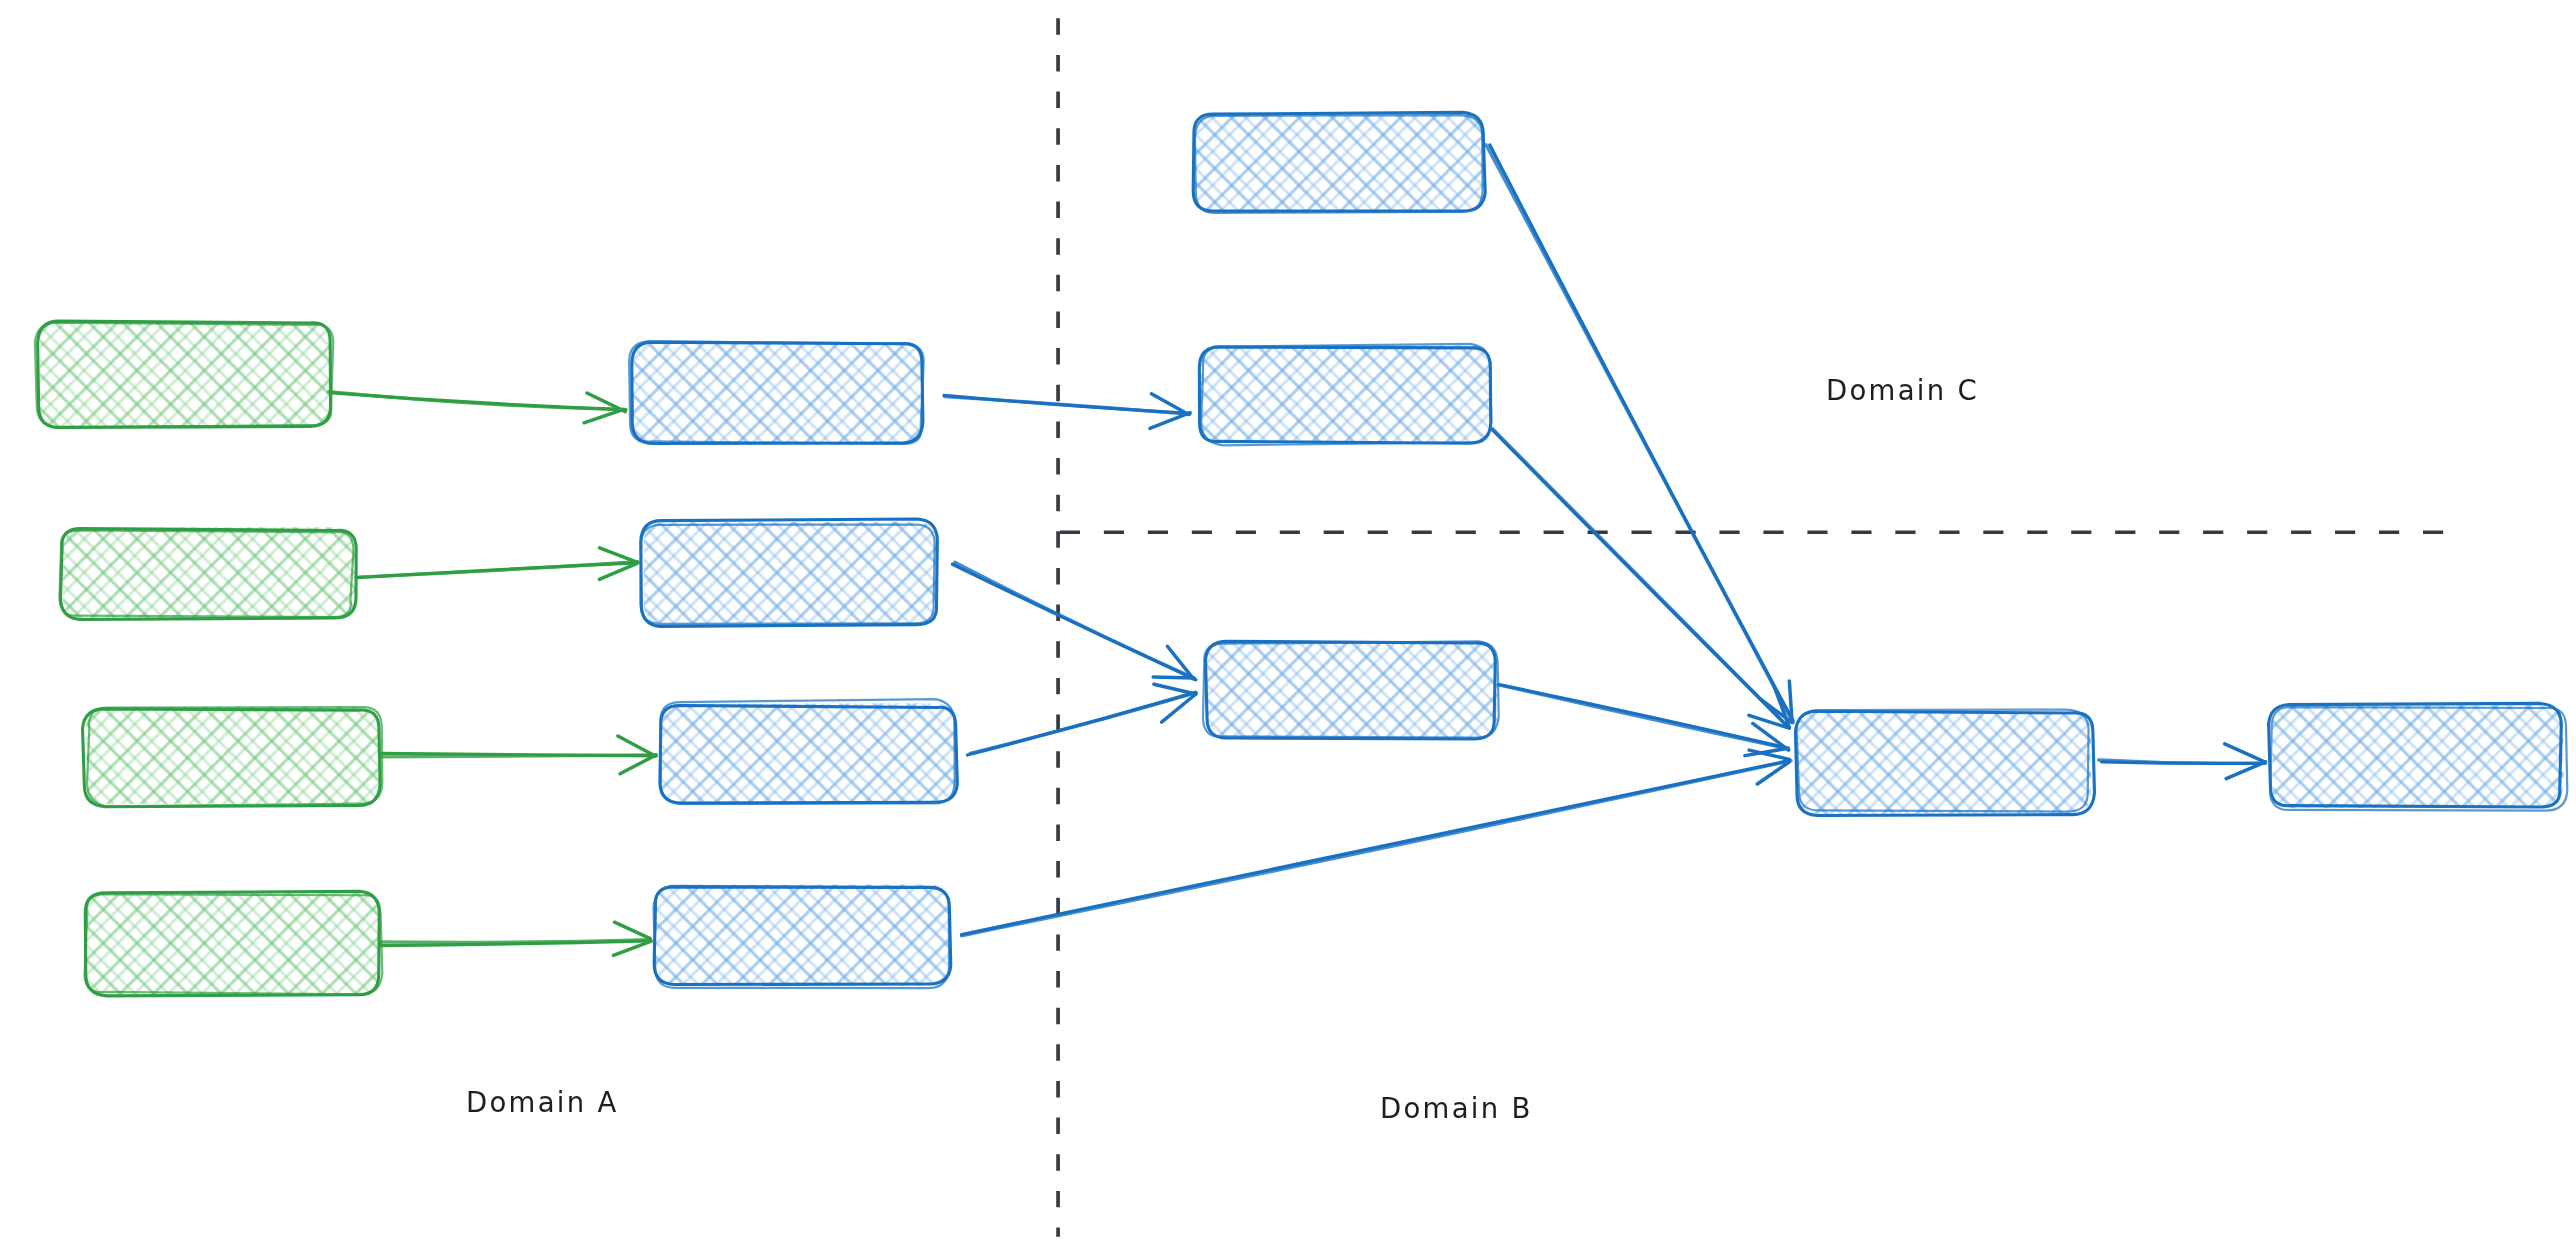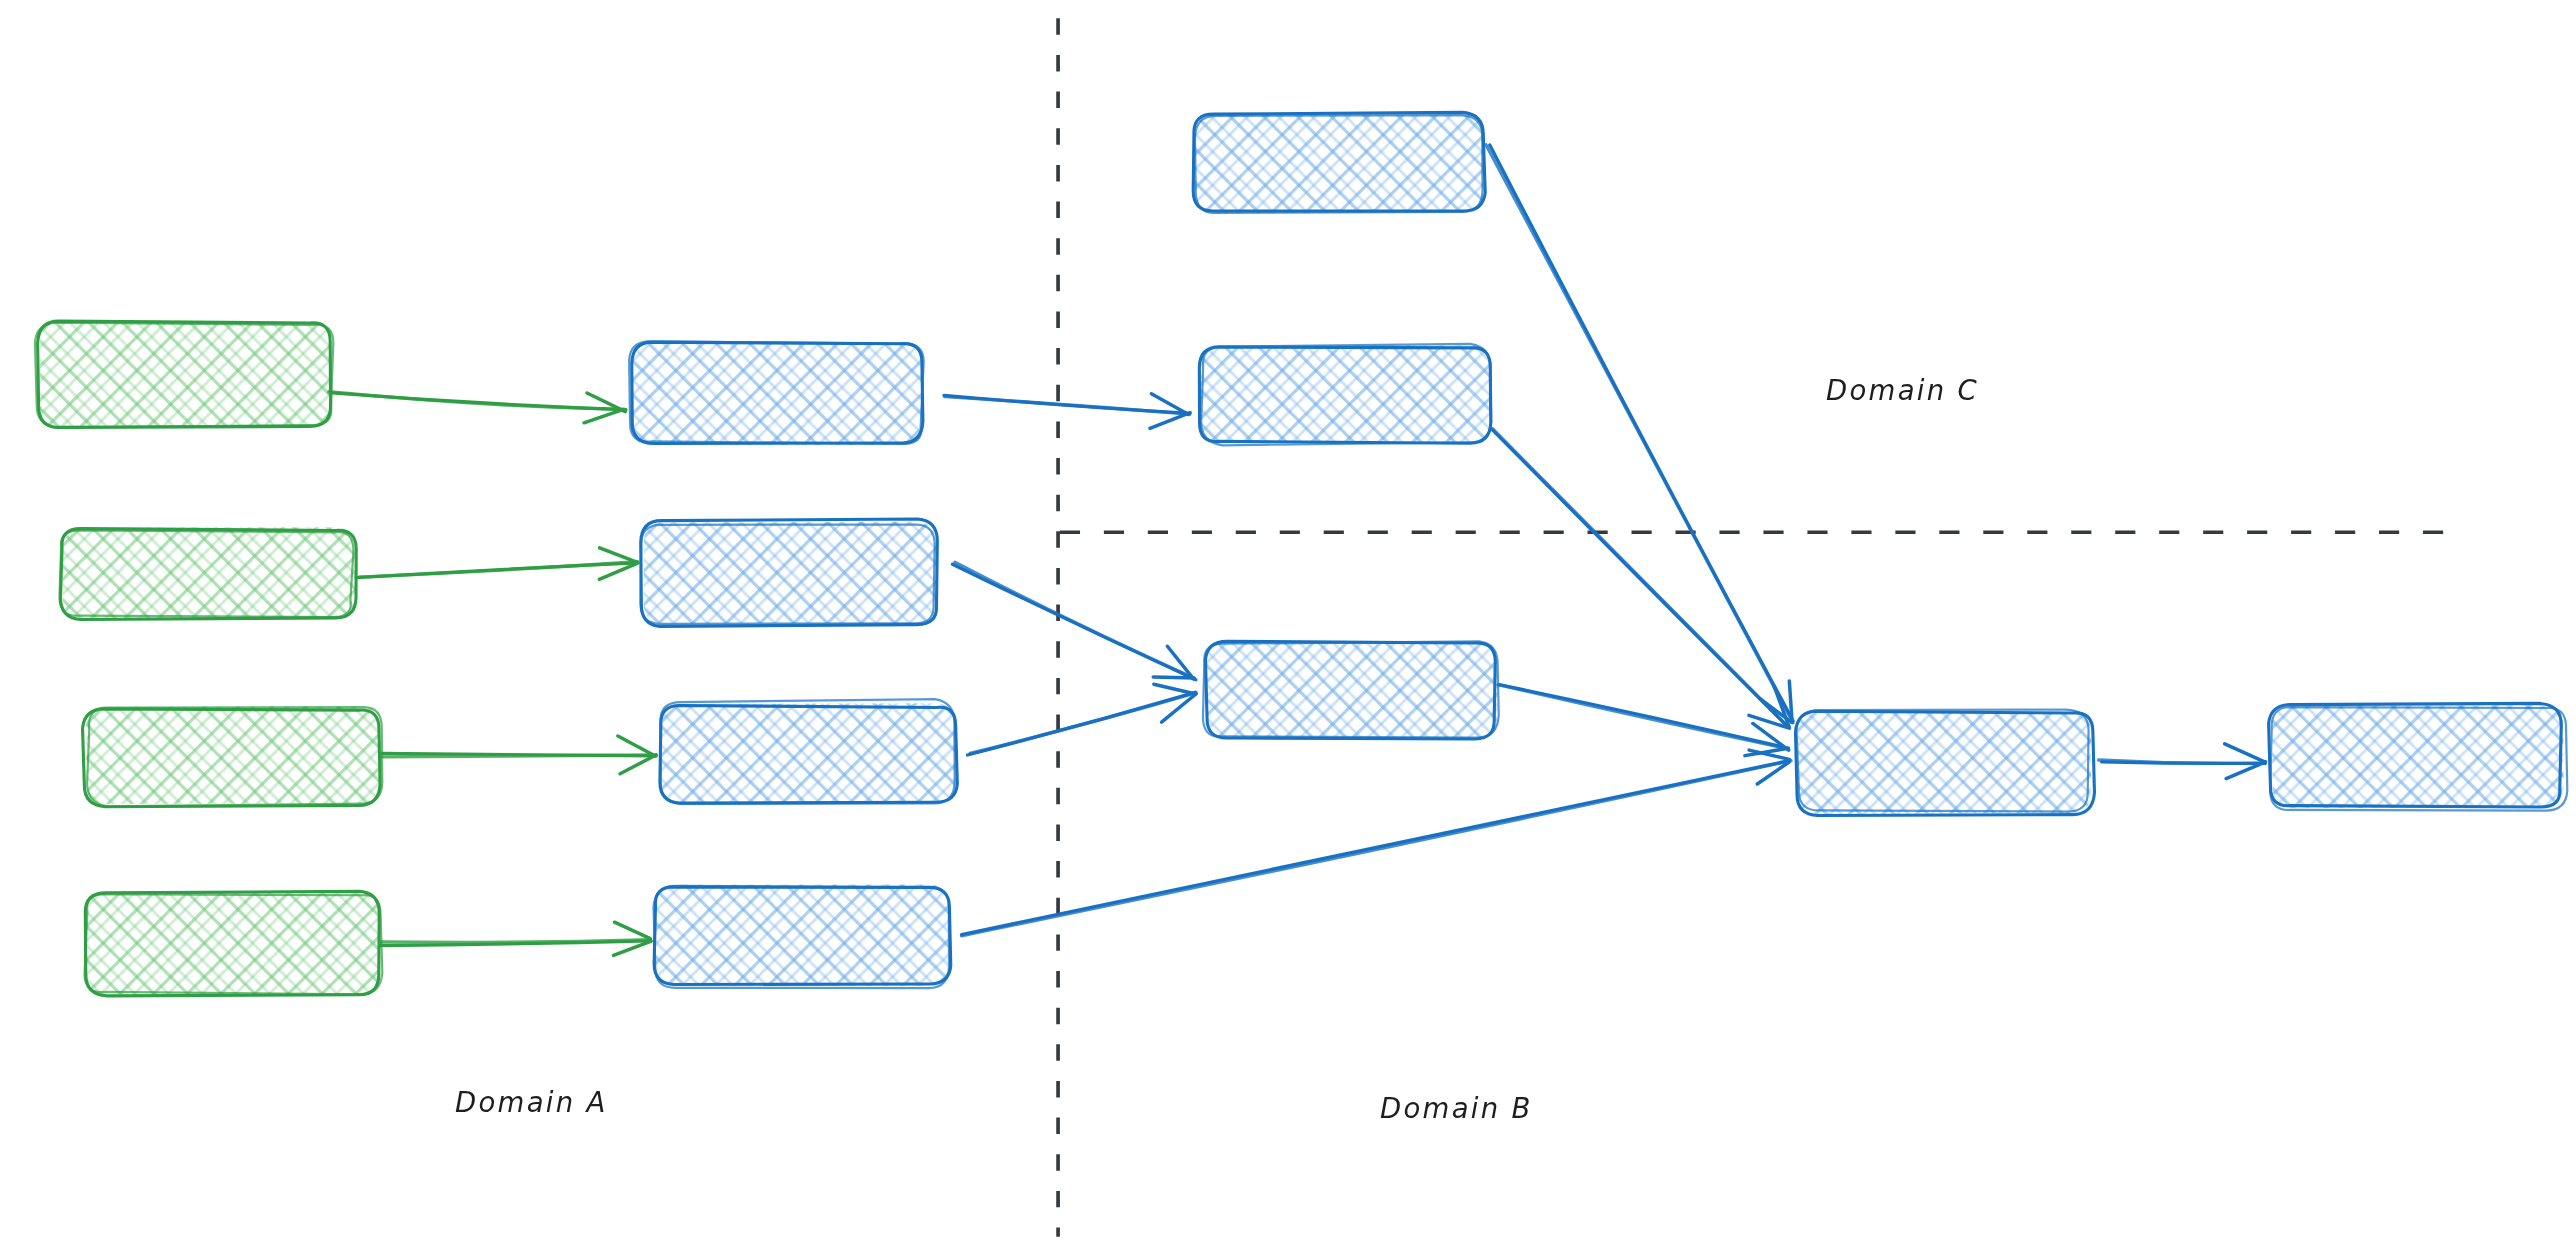--- a/index.html
+++ b/index.html
@@ -24,21 +24,20 @@
     left: 0;
     top: 0;
     width: 2576px;
     height: 1255px;
     display: block;
   }
   .domain-label {
     position: absolute;
     font-family: "DejaVu Sans", sans-serif;
     font-size: 27.5px;
-    font-style: italic;
     letter-spacing: 2.3px;
     color: #1e1e1e;
     white-space: nowrap;
     user-select: none;
   }
 </style>
 </head>
 <body>
 
 <div id="canvas">
@@ -214,17 +213,17 @@
         </g>
         <g>
           <path d="M 2502.7573545463183 770.5322212225442 L 2776.776210023079 769.8443496710827 Q 2798.105481720392 770.5322212225442 2798.105481720392 792.5322212225442 L 2798.4083511838726 858.8854681017275 Q 2798.105481720392 881.6565010072926 2776.105481720392 881.6565010072926 L 2503.4547184421936 881.6978399282776 Q 2480.7573545463183 881.6565010072926 2480.7573545463183 859.6565010072926 L 2480.2438724526405 792.3772329816488 Q 2480.7573545463183 770.5322212225442 2502.7573545463183 770.5322212225442 Z" fill="url(#hatch-blue)" stroke="none"></path>
           <path d="M 2502.7573545463183 770.5322212225442 L 2776.776210023079 769.8443496710827 Q 2798.105481720392 770.5322212225442 2798.105481720392 792.5322212225442 L 2798.4083511838726 858.8854681017275 Q 2798.105481720392 881.6565010072926 2776.105481720392 881.6565010072926 L 2503.4547184421936 881.6978399282776 Q 2480.7573545463183 881.6565010072926 2480.7573545463183 859.6565010072926 L 2480.2438724526405 792.3772329816488 Q 2480.7573545463183 770.5322212225442 2502.7573545463183 770.5322212225442 Z" fill="url(#hatch-blue2)" stroke="none"></path>
           <path d="M 2500.473311710671 769.2167341596524 L 2772.2093028548215 767.8808782349716 Q 2795.9607976437364 769.2167341596524 2795.9607976437364 791.2167341596524 L 2794.307977557512 861.0685911680891 Q 2795.9607976437364 880.9405671005792 2773.9607976437364 880.9405671005792 L 2500.073436928947 879.4920827755202 Q 2478.473311710671 880.9405671005792 2478.473311710671 858.9405671005792 L 2476.4410357836823 790.0520342480634 Q 2478.473311710671 769.2167341596524 2500.473311710671 769.2167341596524 Z" fill="none" stroke="#1971c2" stroke-width="3.4" stroke-linecap="round"></path>
           <path d="M 2500.1134105570213 771.8390907788831 L 2780.540554910219 772.8907097861593 Q 2801.1443075687366 771.8390907788831 2801.1443075687366 793.8390907788831 L 2802.517863946463 863.1419251488252 Q 2801.1443075687366 884.906785252647 2779.1443075687366 884.906785252647 L 2499.585861053125 884.1891575855153 Q 2478.1134105570213 884.906785252647 2478.1134105570213 862.906785252647 L 2479.821501389249 797.2224705752091 Q 2478.1134105570213 771.8390907788831 2500.1134105570213 771.8390907788831 Z" fill="none" stroke="#1971c2" stroke-width="2.4" stroke-linecap="round" opacity="0.72"></path>
         </g>
       </g>
   </svg>
 
-  <div class="domain-label" style="left: 455px; top: 1086px; text-align: right;">Domain A</div>
+  <div class="domain-label" style="left: 466px; top: 1086px; text-align: right;">Domain A</div>
   <div class="domain-label" style="left: 1380px; top: 1092px;">Domain B</div>
   <div class="domain-label" style="left: 1826px; top: 374px;">Domain C</div>
 </div>
 
 
 </body></html>

